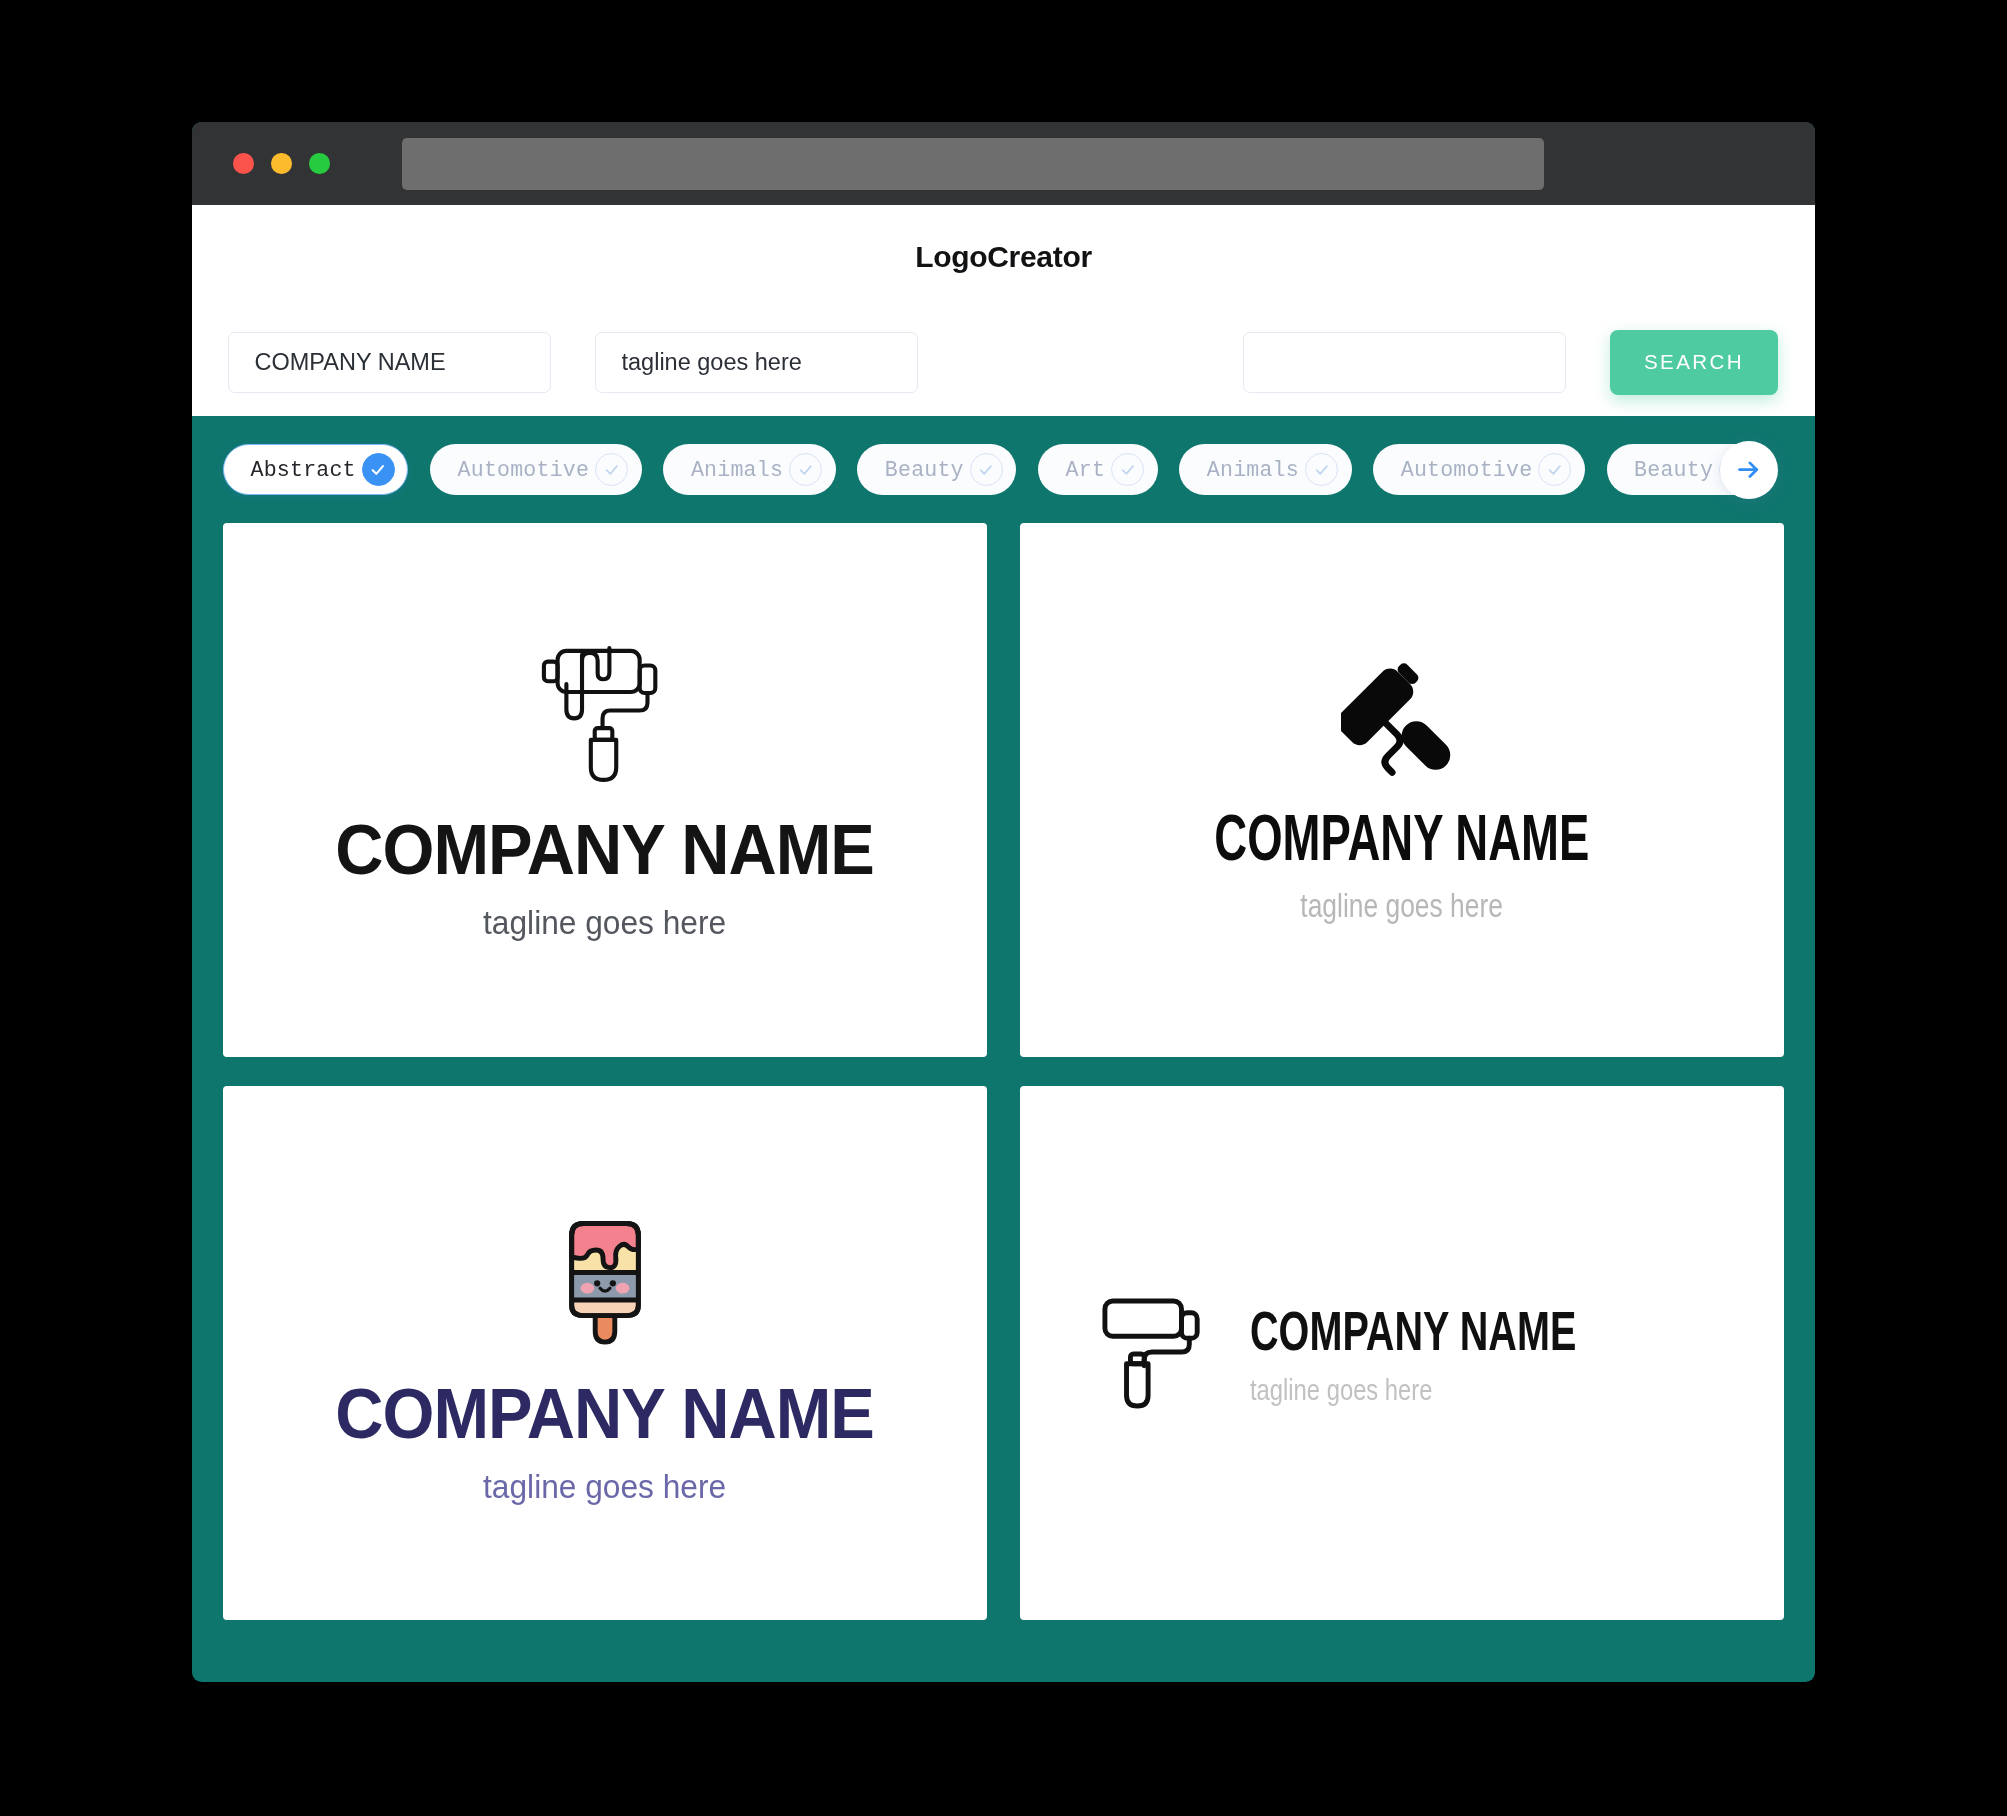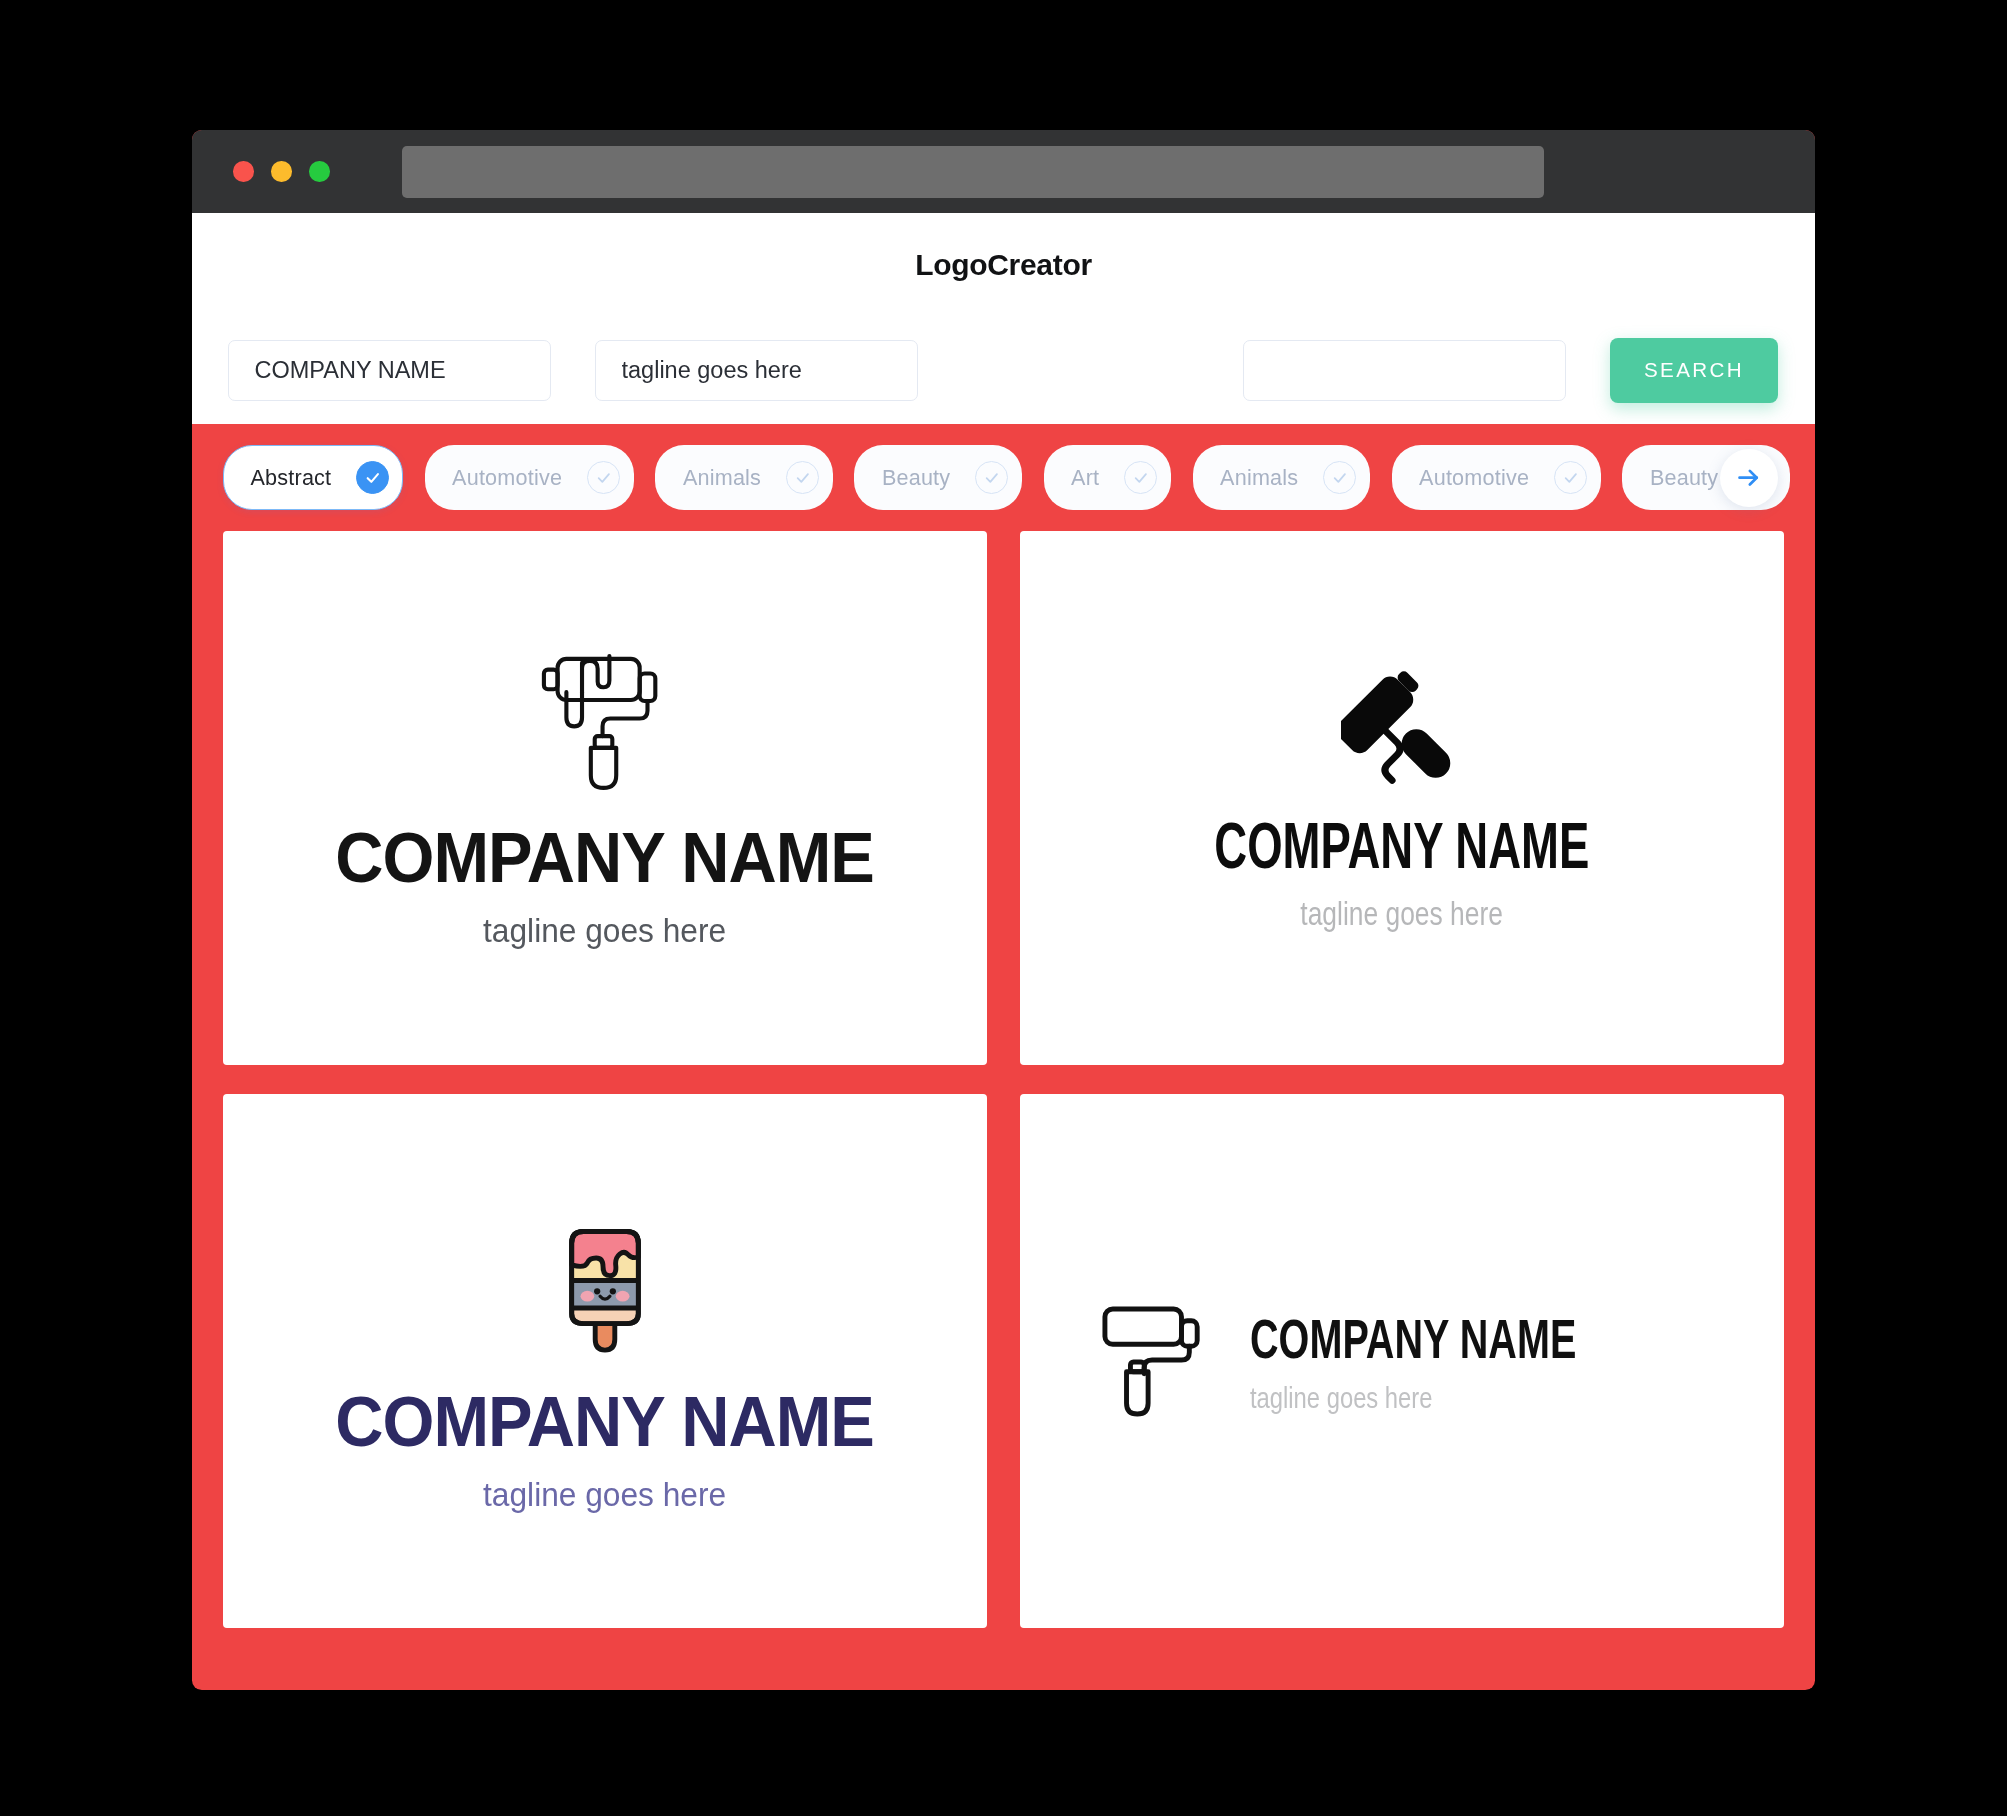--- a/index.html
+++ b/index.html
@@ -9,26 +9,26 @@
     height: 1816px;
     background: #000000;
     font-family: "Liberation Sans", sans-serif;
     overflow: hidden;
   }
 
   
   #browser-window {
     position: absolute;
     left: 192px;
-    top: 130px;
+    top: 122px;
     width: 1623px;
     height: 1560px;
     border-radius: 9.8px;
     overflow: hidden;
-    background: #ef4444;
+    background: #0f766e;
     box-shadow: 0 11.8px 39px rgba(0,0,0,0.35);
   }
 
   #titlebar {
     height: 83px;
     background: #323334;
     display: flex;
     align-items: center;
     padding: 0 0 0 41px;
   }
@@ -108,30 +108,31 @@
     height: 107px;
     display: flex;
     align-items: center;
     padding-left: 31px;
     position: relative;
     overflow: hidden;
   }
   .chip {
     display: flex;
     align-items: center;
-    gap: 25px;
-    height: 65px;
+    gap: 6px;
+    height: 51px;
     padding: 0 12.7px 0 26.5px;
     border-radius: 29px;
     background: #fbfcfe;
     border: 1px solid transparent;
     margin-right: 21.6px;
     white-space: nowrap;
     cursor: pointer;
     flex: 0 0 auto;
+    font-family: Liberation Mono, monospace;
   }
   .chip .chip-label {
     font-size: 21.6px;
     color: #a8b2c4;
     letter-spacing: 0.2px;
   }
   .chip.selected {
     background: #ffffff;
     border-color: #7db9f7;
     box-shadow: 0 2px 7.8px rgba(60,130,246,0.12);

